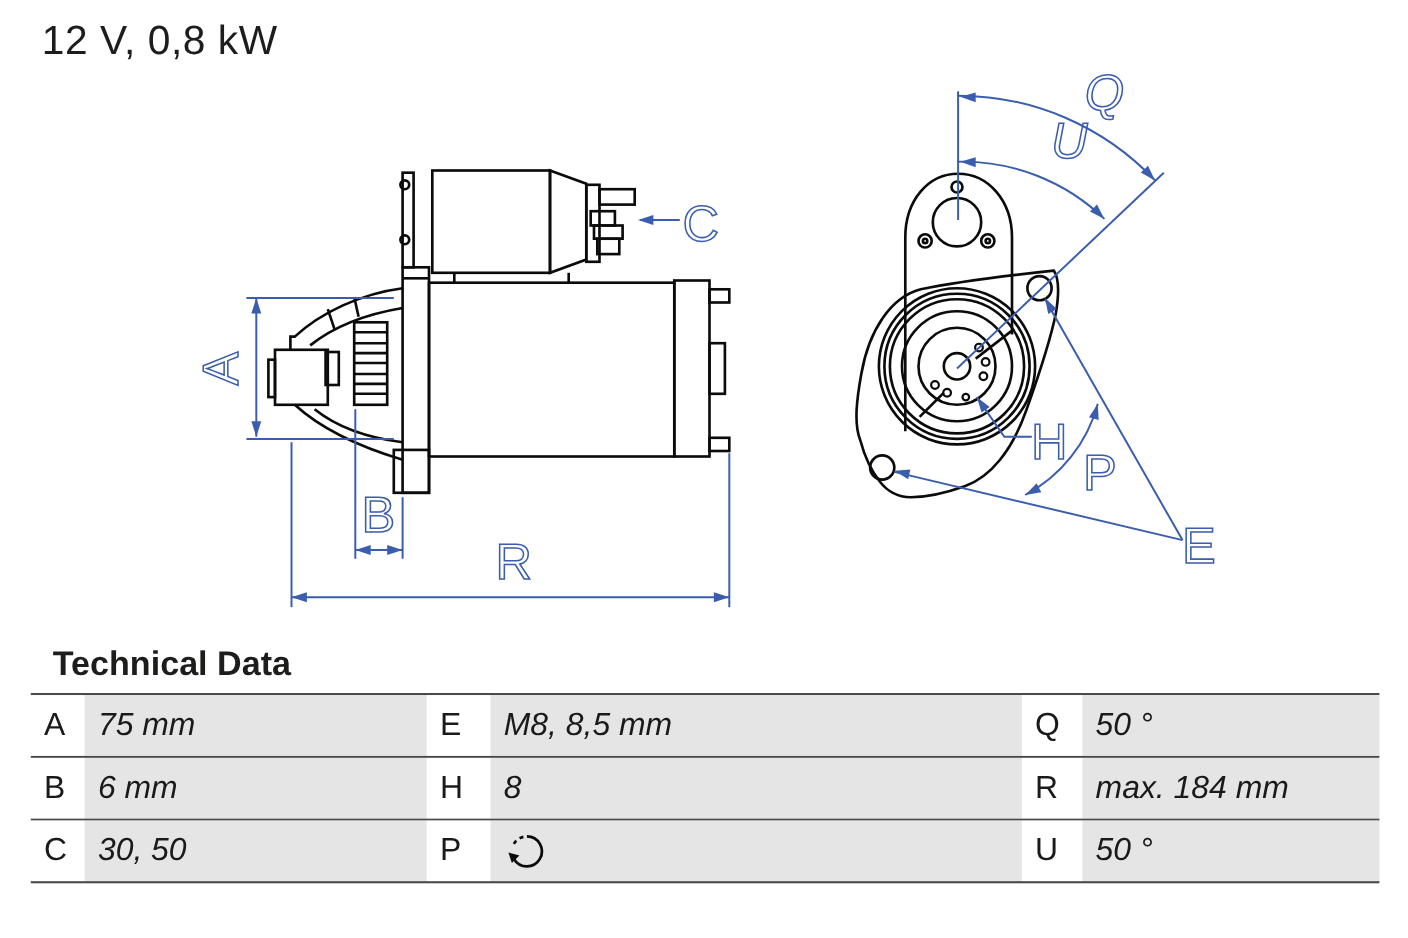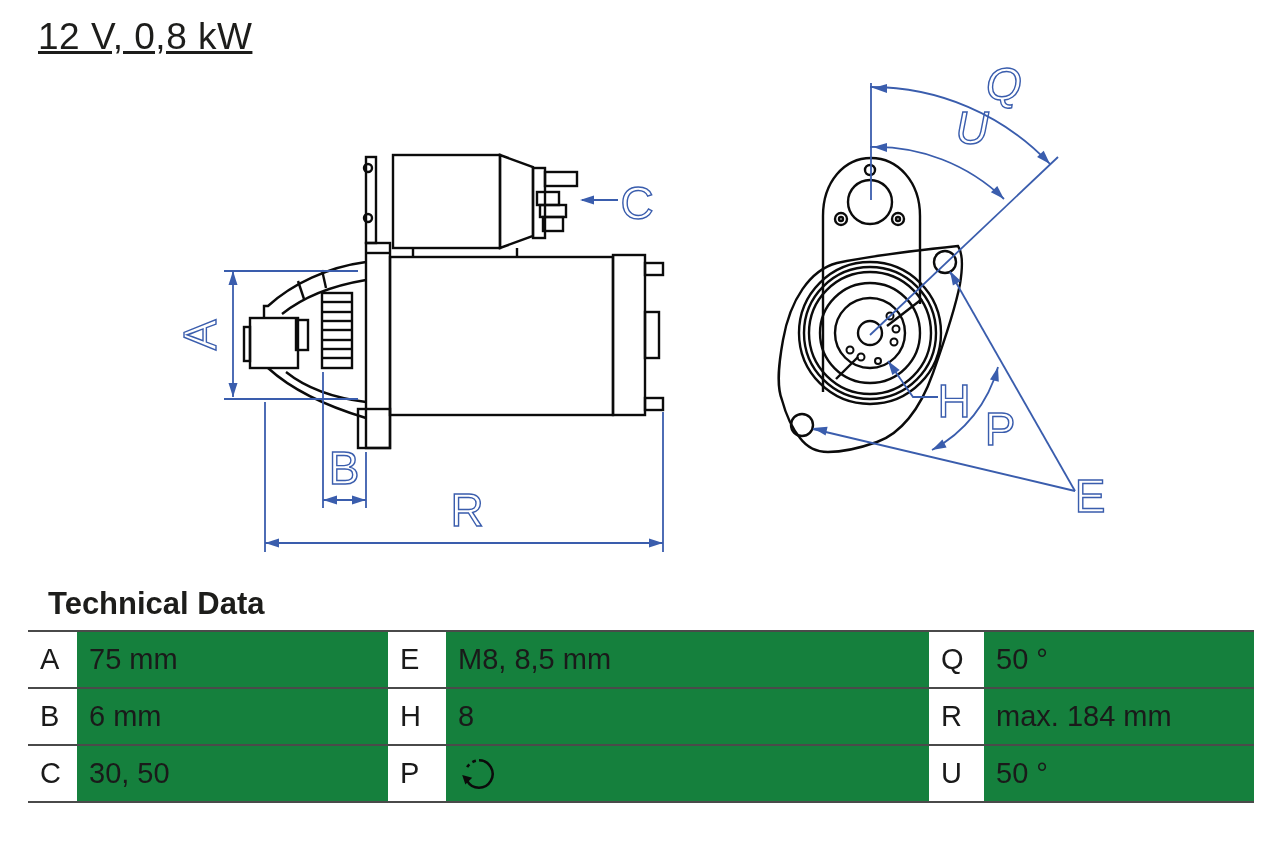--- a/index.html
+++ b/index.html
@@ -1,40 +1,40 @@
 <!DOCTYPE html>
 <html><head>
 <meta charset="utf-8">
 <style>
   html,body{margin:0;padding:0;}
   body{
     width:1280px;height:853px;position:relative;background:#ffffff;
     font-family:"Liberation Sans", sans-serif;overflow:hidden;color:#1a1a1a;
   }
   .page-title{
-    position:absolute;left:38px;top:16px;font-size:37px;letter-spacing:0.5px;color:#1d1d1b;text-decoration:underline;
+    position:absolute;left:38px;top:16px;font-size:37px;letter-spacing:0.5px;color:#1d1d1b;
   }
   .drawing-canvas{position:absolute;left:0;top:0;}
   .section-heading{
     position:absolute;left:48px;top:586px;font-size:31px;font-weight:bold;color:#1d1d1b;
   }
   .tech-table{
     position:absolute;left:28px;top:630px;width:1226px;
     border-top:2px solid #4a4a4a;
     font-size:29px;
   }
   .t-row{
     display:grid;
     grid-template-columns:49px 311px 58px 483px 55px 270px;
     height:55px;
     border-bottom:2px solid #4a4a4a;
   }
   .t-cell{display:flex;align-items:center;padding-left:12px;box-sizing:border-box;}
   .t-key{background:#ffffff;}
-  .t-val{background:#15803d;}
+  .t-val{background:#e5e5e5;font-style:italic;}
   .rot-icon{display:block;}
 </style>
 </head>
 <body>
 
 <div class="page-title">12 V, 0,8 kW</div>
 
 <svg class="drawing-canvas" width="1280" height="580" viewBox="0 0 1280 580">
 
   <g stroke="#0b0b0b" stroke-width="2.4" fill="none">

